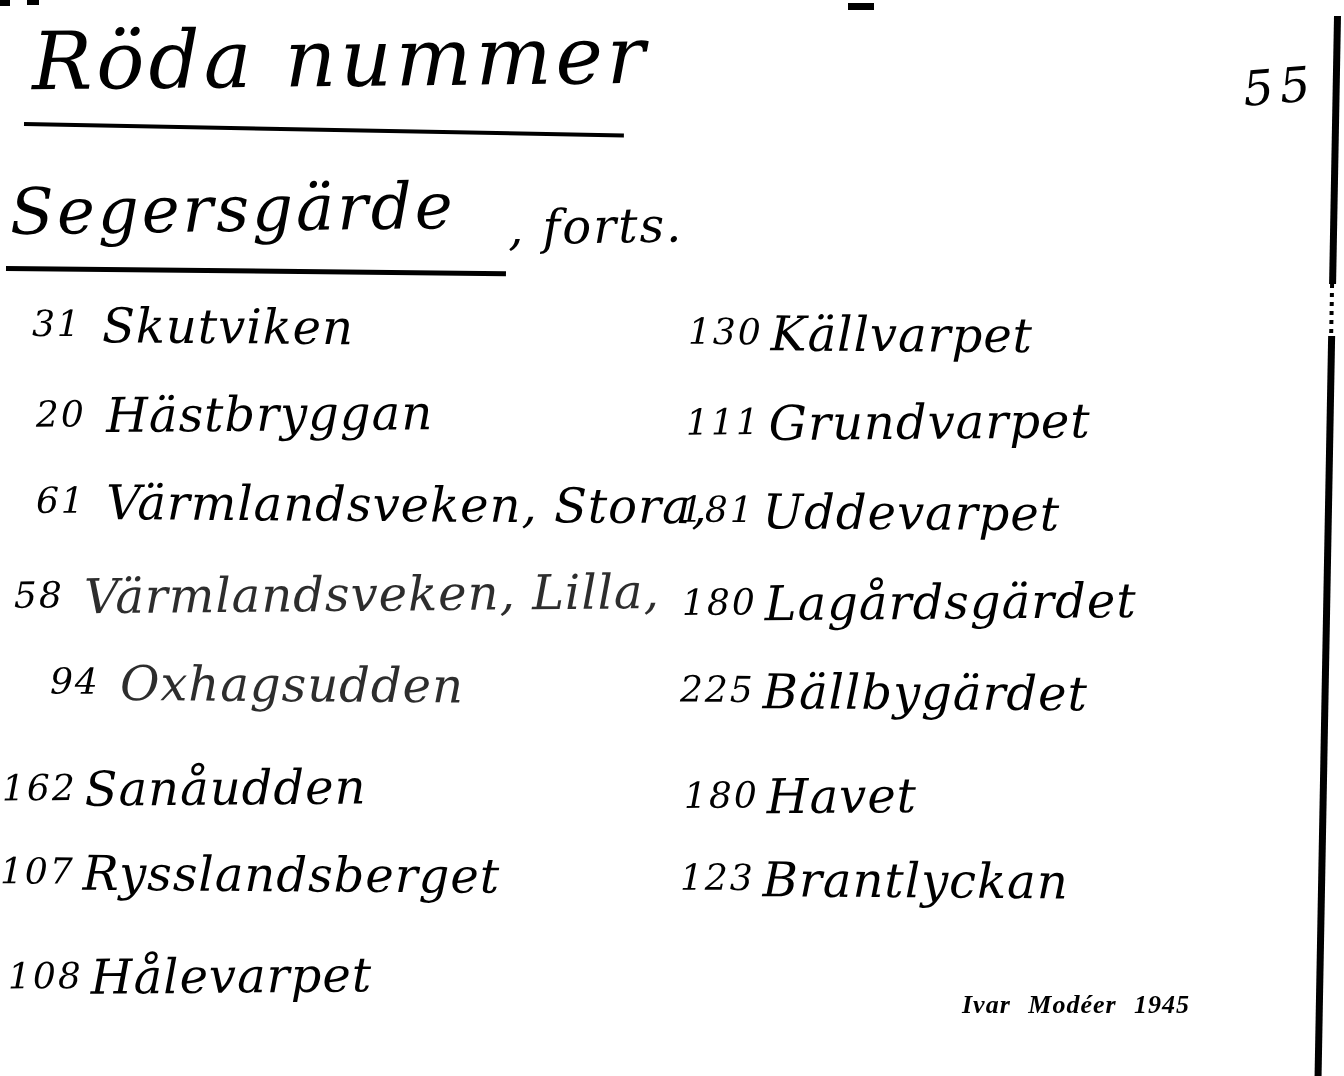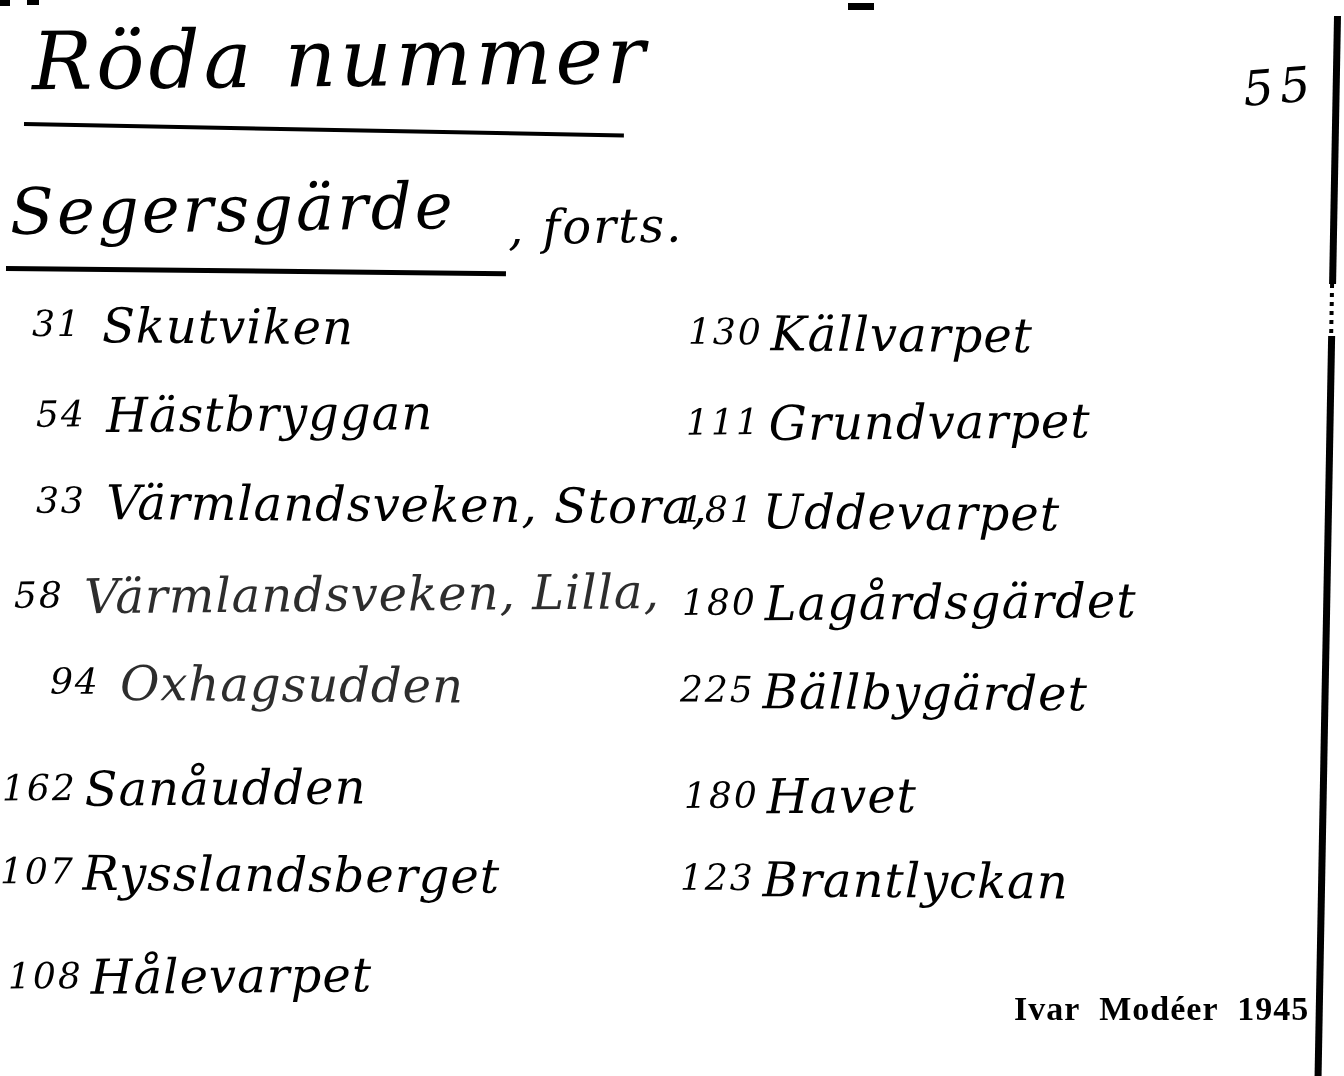--- a/index.html
+++ b/index.html
@@ -81,25 +81,26 @@
     top: 240px;
     font-family: "Liberation Serif", serif;
     font-weight: 700;
     font-size: 27px;
     letter-spacing: 1.5px;
     word-spacing: 12px;
     white-space: nowrap;
   }
   .printed-credit {
     position: absolute;
-    left: 1014px;
+    left: 962px;
     top: 990px;
     font-family: "Liberation Serif", serif;
+    font-style: italic;
     font-weight: 700;
-    font-size: 34px;
+    font-size: 26px;
     letter-spacing: 1px;
     word-spacing: 10px;
     white-space: nowrap;
   }
   
   .row {
     position: absolute;
     display: flex;
     align-items: flex-start;
   }
@@ -166,25 +167,25 @@
   <div class="hand subheading">Segersgärde</div>
   <div class="subheading-underline"></div>
   <div class="hand subheading-note">, forts.</div>
 
 
   <div class="hand row" style="left:32px;top:298px">
     <span class="num">31</span>
     <span class="nm">Skutviken</span>
   </div>
   <div class="hand row" style="left:36px;top:386px">
-    <span class="num">54</span>
+    <span class="num">20</span>
     <span class="nm">Hästbryggan</span>
   </div>
   <div class="hand row" style="left:36px;top:476px">
-    <span class="num">33</span>
+    <span class="num">61</span>
     <span class="nm">Värmlandsveken, Stora,</span>
   </div>
   <div class="hand row" style="left:14px;top:566px">
     <span class="num">58</span>
     <span class="nm faded">Värmlandsveken, Lilla,</span>
   </div>
   <div class="hand row" style="left:50px;top:656px">
     <span class="num">94</span>
     <span class="nm faded">Oxhagsudden</span>
   </div>

